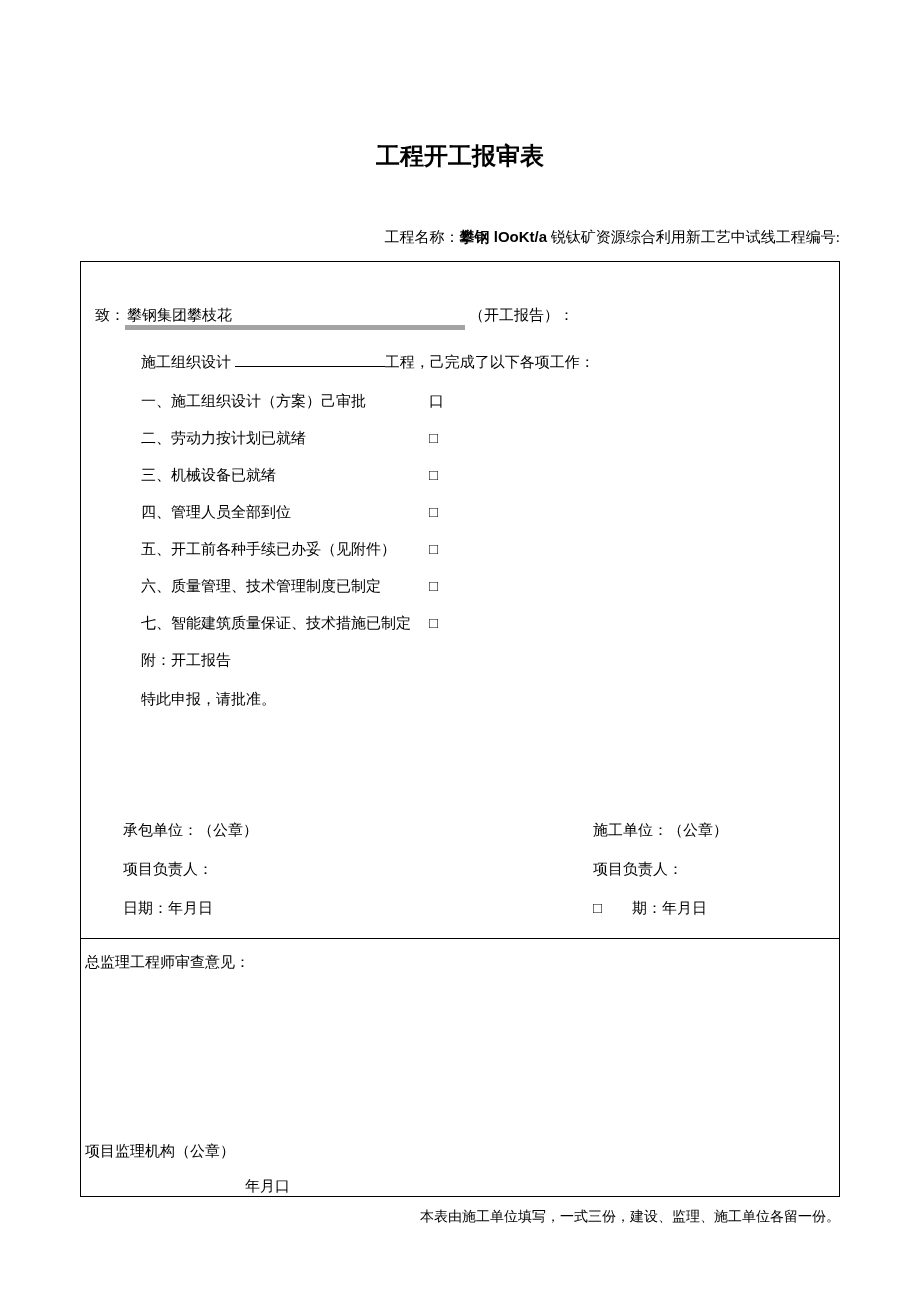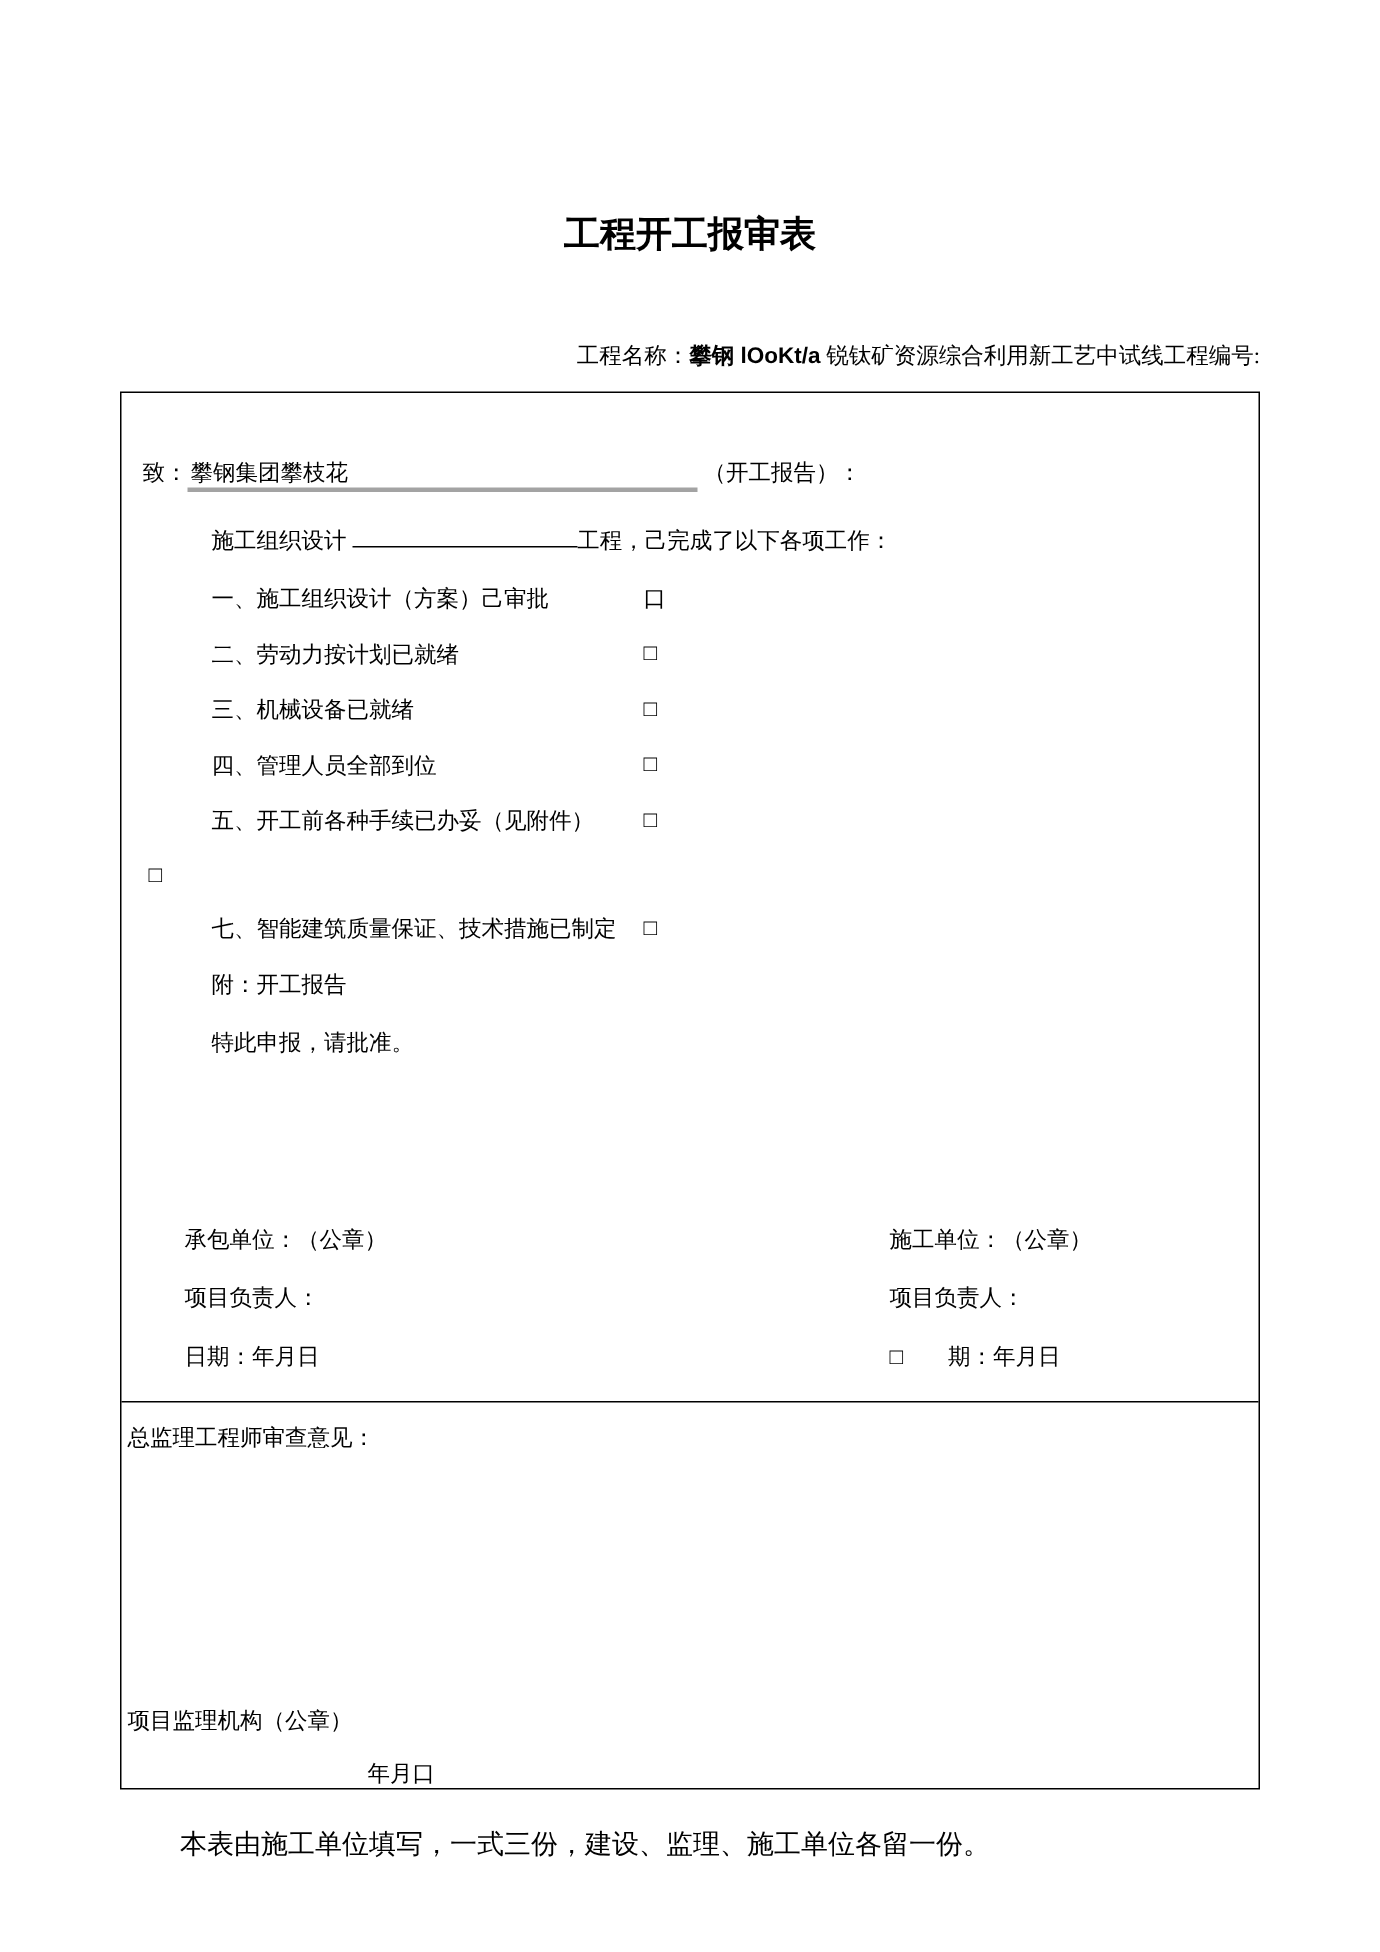--- a/index.html
+++ b/index.html
@@ -36,21 +36,21 @@
       margin-top: 6px;
     }
     .box-inner {
       padding: 44px 14px 0 14px;
     }
     .addr-line {
       margin-bottom: 22px;
     }
     .addr-line .addr-fill {
       display: inline-block;
-      border-bottom: 3px solid #a3a3a3;
+      border-bottom: 5px solid #a3a3a3;
       min-width: 340px;
       padding: 0 2px;
     }
     .addr-line .after { padding-left: 4px; }
     .indent-2 { padding-left: 46px; }
     .indent-3 { padding-left: 46px; }
     .p-line {
       margin-bottom: 20px;
     }
     .blank-und {
@@ -90,22 +90,23 @@
     .lower .review-label { margin-bottom: 170px; }
     .lower .org { margin-bottom: 16px; }
     .lower .final-row {
       display: flex;
       padding-left: 160px;
     }
     .lower .final-row .f-left { flex: 1; }
     .lower .final-row .f-right { padding-right: 50px; }
     .note {
       padding-left: 40px;
-      margin-top: 24px;
-      font-size: 18px;
+      margin-top: 11px;
+      font-size: 14px;
+      text-align: right;
     }
   </style>
 </head>
 <body>
 
 <div class="title">工程开工报审表</div>
 
 <div class="header-row">
   <div class="left">
     <span>工程名称：</span><span class="bold">攀钢 lOoKt/a</span><span> 锐钛矿资源综合利用新工艺中试线工程</span>
@@ -137,20 +138,21 @@
     </div>
     <div class="check-row">
       <div class="label">四、管理人员全部到位</div>
       <div class="sq">□</div>
     </div>
     <div class="check-row">
       <div class="label">五、开工前各种手续已办妥（见附件）</div>
       <div class="sq">□</div>
     </div>
     <div class="check-row">
+      <div class="label">六、质量管理、技术管理制度已制定</div>
       <div class="sq">□</div>
     </div>
     <div class="check-row">
       <div class="label">七、智能建筑质量保证、技术措施已制定</div>
       <div class="sq">□</div>
     </div>
 
     <div class="p-line indent-3">附：开工报告</div>
     <div class="p-line indent-3">特此申报，请批准。</div>
 

